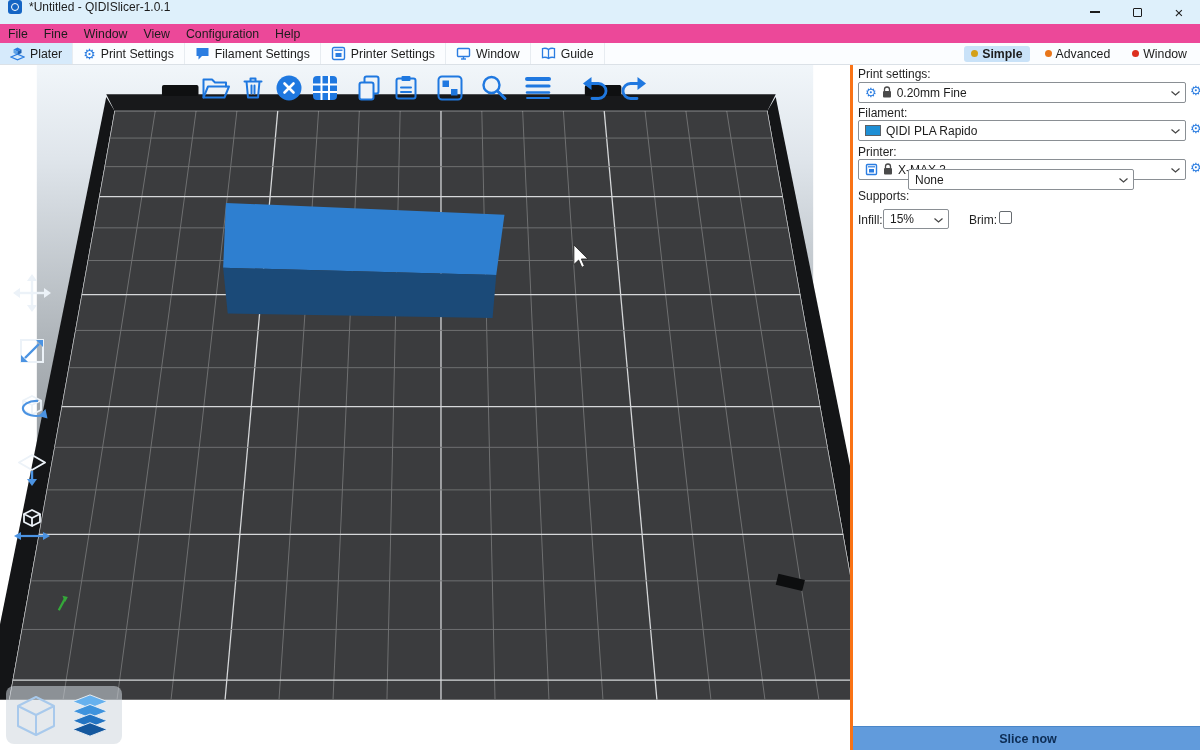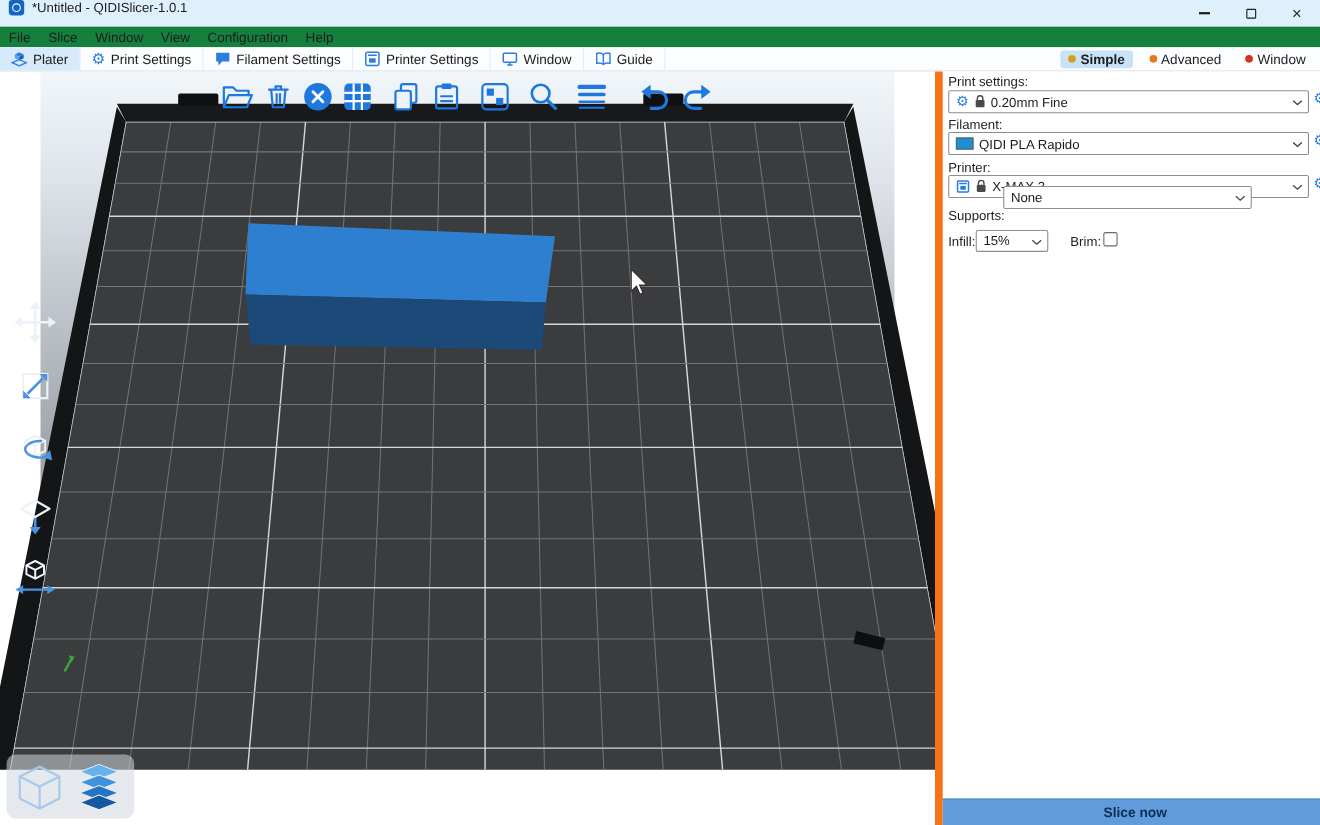--- a/index.html
+++ b/index.html
@@ -11,21 +11,21 @@
   .titlebar { position:relative; height:24px; background:#def0fb; display:flex; align-items:flex-start; }
   .app-icon { width:14px; height:14px; margin-left:8px; border-radius:3px; background:#1565c4; position:relative; flex:0 0 auto; }
   .app-icon::after { content:""; position:absolute; left:3px; top:3px; width:6px; height:6px; border:1.5px solid #fff; border-radius:50%; }
   .title-text { margin-left:7px; font-size:12px; }
   .win-controls { margin-left:auto; display:flex; height:100%; }
   .win-btn { width:42px; height:100%; display:flex; align-items:center; justify-content:center; font-size:15px; color:#1c1c1c; }
   .glyph-min { width:10px; height:1.2px; background:#1c1c1c; display:block; }
   .glyph-max { width:9px; height:9px; border:1.1px solid #1c1c1c; border-radius:1px; display:block; }
 
   
-  .menubar { height:19px; background:#15803d; display:flex; align-items:center; }
+  .menubar { height:19px; background:#ec4899; display:flex; align-items:center; }
   .menu-item { padding:0 8px; font-size:12.3px; }
 
   
   .tabbar { height:22px; background:#fbfdff; border-bottom:1px solid #dbe1e7; display:flex; align-items:stretch; }
   .tab { display:flex; align-items:center; gap:5px; padding:4px 10px; font-size:12.3px; border-right:1px solid #e7ecf1; white-space:nowrap; }
   .tab-selected { background:#d6eafb; }
   .gear { font-family:"DejaVu Sans", sans-serif; color:#2b7de1; font-size:14px; line-height:1; }
   .modes { margin-left:auto; display:flex; align-items:center; gap:8px; padding-right:6px; }
   .mode { display:flex; align-items:center; gap:4px; padding:1px 7px; border-radius:3px; font-size:12.3px; }
   .mode-selected { background:#c9e2f8; font-weight:bold; }
@@ -42,21 +42,21 @@
   .icon-stroke { stroke:#1f78e0; fill:none; stroke-width:2; stroke-linecap:round; stroke-linejoin:round; }
 
   
   .gizmo-btn { position:absolute; left:9px; width:46px; height:46px; display:flex; align-items:center; justify-content:center; border-radius:6px; }
 
   
   .view-switch { position:absolute; left:6px; top:621px; width:116px; height:58px; background:rgba(208,215,222,0.55); border-radius:8px; }
   .vs-btn { position:absolute; top:4px; width:52px; height:52px; display:flex; align-items:center; justify-content:center; border-radius:6px; }
 
   
-  .sidebar { position:relative; width:350px; height:685px; background:#ffffff; border-left:7px solid #f97316; }
+  .sidebar { position:relative; width:350px; height:685px; background:#ffffff; border-left:3px solid #f97316; }
   .sb-label { position:absolute; font-size:12px; color:#1f1f1f; }
   .combo { position:absolute; height:21px; background:#fff; border:1px solid #8a8f94; border-radius:2px; display:flex; align-items:center; gap:5px; padding:0 18px 0 6px; font-size:12px; }
   .combo .chev { position:absolute; right:5px; top:8px; }
   .combo-text { white-space:nowrap; }
   .side-gear { position:absolute; font-family:"DejaVu Sans", sans-serif; color:#2b7de1; font-size:13px; line-height:1; }
   .swatch { width:16px; height:11px; background:#1e8fd5; border:1px solid #5a6066; flex:0 0 auto; }
   .checkbox { position:absolute; width:13px; height:13px; border:1px solid #666b70; border-radius:2px; background:#fff; }
   .slice-btn { position:absolute; left:0; bottom:0; width:350px; height:24px; background:#619bdc; border-top:1px solid #4a86c8; display:flex; align-items:center; justify-content:center; font-weight:bold; font-size:12.5px; color:#0d2d55; }
 </style>
 </head>
@@ -75,21 +75,21 @@
           <span class="glyph-max"></span>
         </div>
       <div class="win-btn">
           <span>×</span>
         </div>
     </div>
   </div>
 
   <div class="menubar">
       <span class="menu-item">File</span>
-      <span class="menu-item">Slice</span>
+      <span class="menu-item">Fine</span>
       <span class="menu-item">Window</span>
       <span class="menu-item">View</span>
       <span class="menu-item">Configuration</span>
       <span class="menu-item">Help</span>
     </div>
 
   <div class="tabbar">
     <div class="tab tab-selected">
       <svg width="15" height="15" viewBox="0 0 15 15">
           <polygon points="7.5,1.5 11.5,3.5 7.5,5.5 3.5,3.5" fill="#2b7de1"></polygon>

